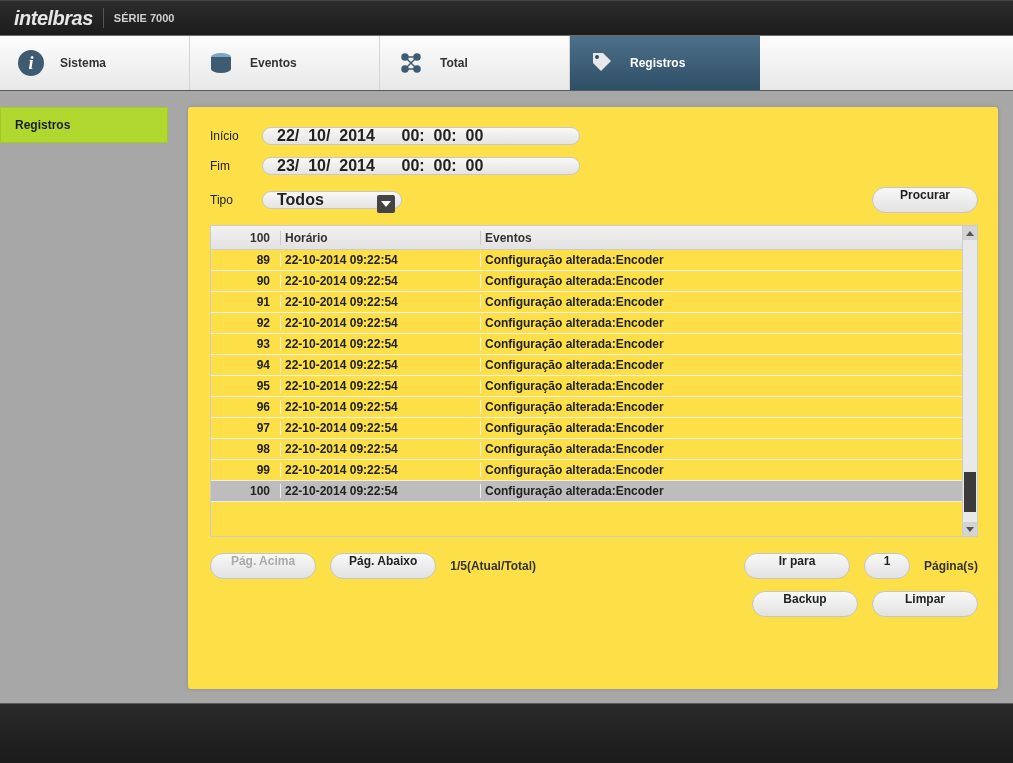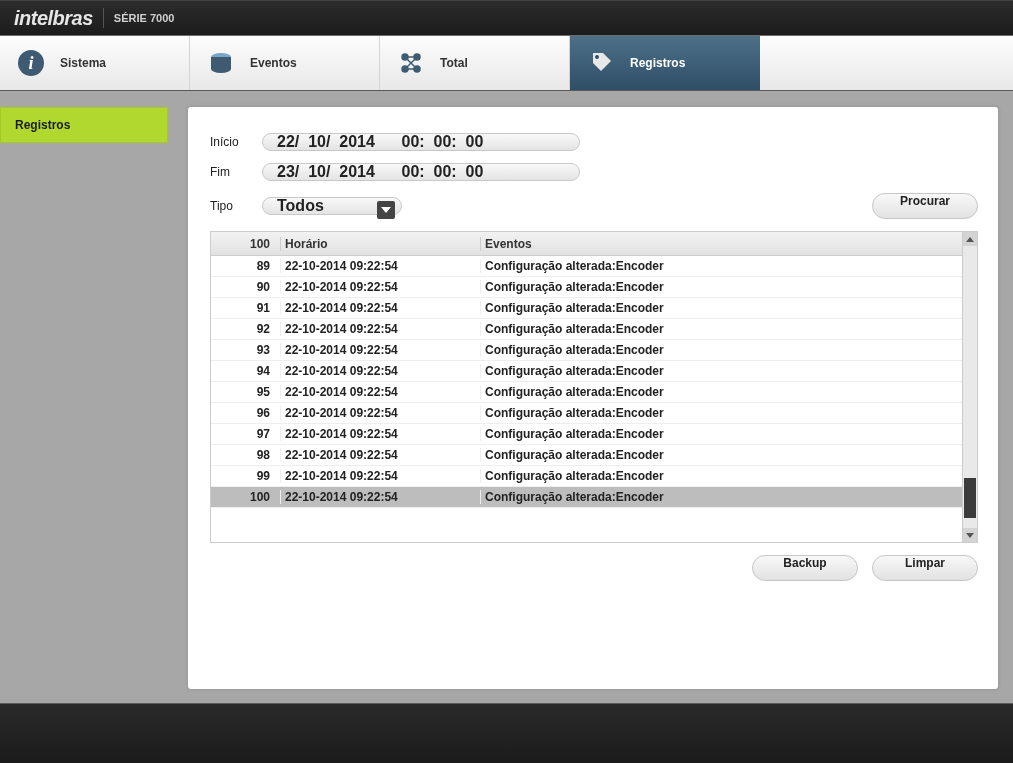--- a/index.html
+++ b/index.html
@@ -58,26 +58,26 @@
     color:#1d1d1d;
     font-weight: bold;
     padding: 10px 14px;
     border: 1px solid #a3c828;
     cursor: pointer;
     width: 168px;
   }
   .content {
     margin-left: 20px;
     margin-top: 16px;
-    background: #ffffff;
+    background: #fde047;
     width: 810px;
     height: 582px;
     border-radius: 3px;
     box-shadow: 0 0 4px rgba(0,0,0,0.15);
-    padding: 26px 20px 16px 22px;
+    padding: 20px 20px 16px 22px;
   }
   .row { display:flex; align-items:center; margin-bottom: 12px; gap: 12px;}
   .row-label { width: 40px; font-size:12px; color:#222; text-align:left; }
   .pill {
     background: linear-gradient(#f8f8f8,#e4e4e4);
     border: 1px solid #c8c8c8;
     border-radius: 14px;
     height: 18px;
     display: inline-flex;
     align-items: center;
@@ -335,20 +335,37 @@
         </div>
         <div class="scroll-thumb"></div>
         <div class="scroll-down">
           <svg width="8" height="5" viewBox="0 0 8 5">
               <polygon points="0,0 8,0 4,5" fill="#555"></polygon>
             </svg>
         </div>
       </div>
     </div>
 
+    <div class="footer-row1">
+      <span class="btn disabled">
+        <span>Pág. Acima</span>
+      </span>
+      <span class="btn">
+        <span>Pág. Abaixo</span>
+      </span>
+      <span class="page-info">1/5(Atual/Total)</span>
+      <span class="spacer"></span>
+      <span class="btn">
+        <span>Ir para</span>
+      </span>
+      <span class="btn small">
+        <span>1</span>
+      </span>
+      <span class="page-label">Página(s)</span>
+    </div>
 
     <div class="footer-row2">
       <span class="btn">
         <span>Backup</span>
       </span>
       <span class="btn">
         <span>Limpar</span>
       </span>
     </div>
 

